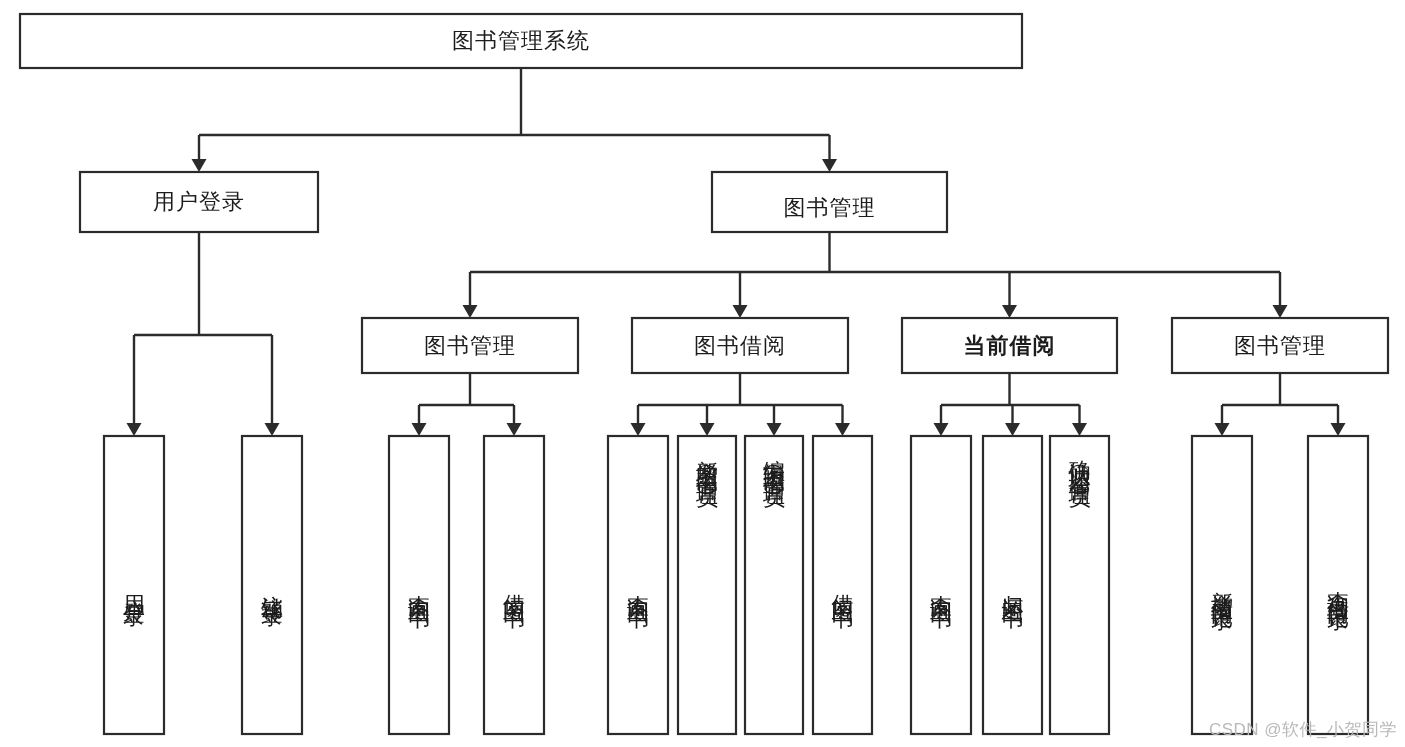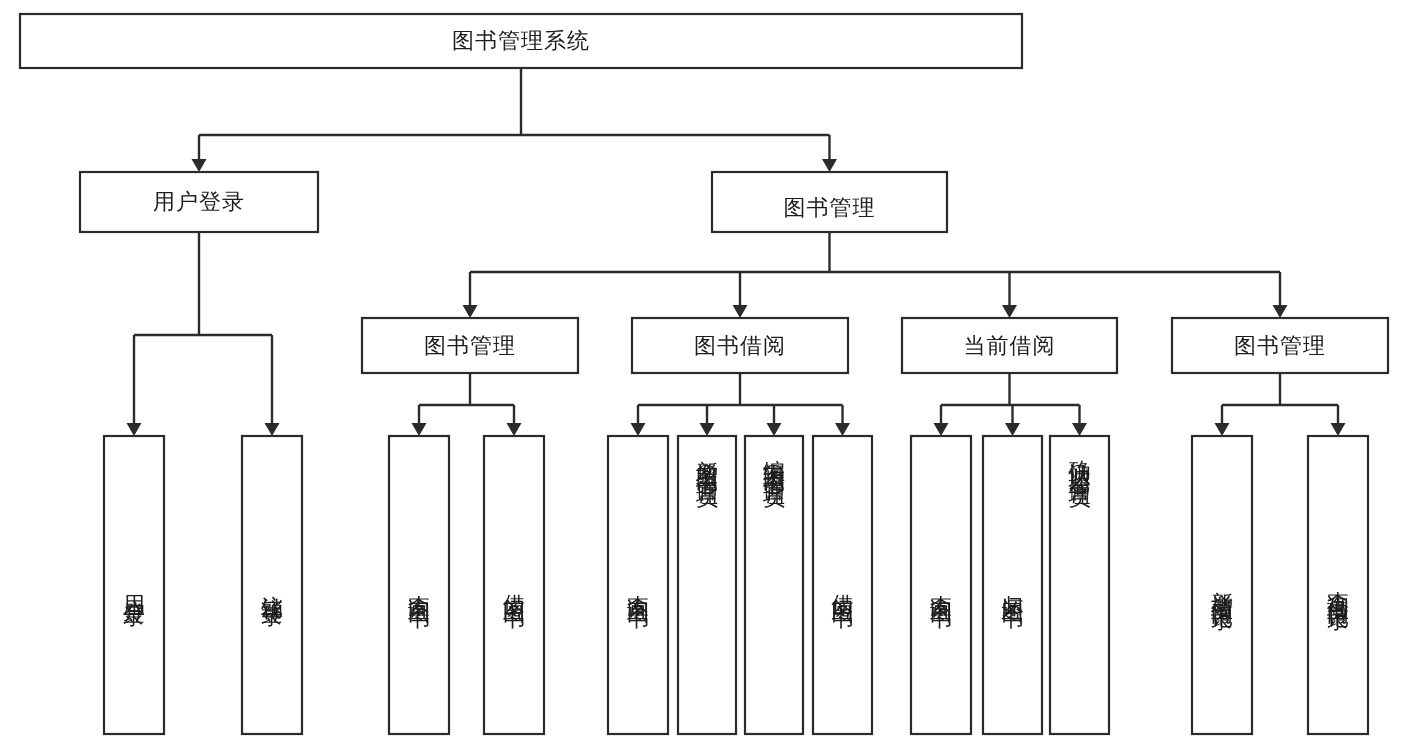--- a/index.html
+++ b/index.html
@@ -207,21 +207,21 @@
       </div>
       <div class="vlabel-wrap" style="left: 678px; width: 58px; top: 436px; height: 298px; align-items: flex-start;">
         <span class="vlabel-text" style="padding-top: 6px;">新增图书（管理员）</span>
       </div>
       <div class="vlabel-wrap" style="left: 745px; width: 58px; top: 436px; height: 298px; align-items: flex-start;">
         <span class="vlabel-text" style="padding-top: 6px;">编辑图书（管理员）</span>
       </div>
       <div class="vlabel-wrap" style="left: 813px; width: 59px; top: 436px; height: 298px; align-items: center;">
         <span class="vlabel-text">借阅图书</span>
       </div>
-      <div class="hlabel-wrap" style="left: 902px; width: 215px; top: 318px; height: 55px;">
+      <div class="hlabel-wrap" style="left: 902px; width: 215px; top: 318px; height: 55px; font-weight: bold;">
         <span class="hlabel-text">当前借阅</span>
       </div>
       <div class="vlabel-wrap" style="left: 911px; width: 60px; top: 436px; height: 298px; align-items: center;">
         <span class="vlabel-text">查询图书</span>
       </div>
       <div class="vlabel-wrap" style="left: 983px; width: 59px; top: 436px; height: 298px; align-items: center;">
         <span class="vlabel-text">归还图书</span>
       </div>
       <div class="vlabel-wrap" style="left: 1050px; width: 59px; top: 436px; height: 298px; align-items: flex-start;">
         <span class="vlabel-text" style="padding-top: 6px;">确认归还（管理员）</span>
@@ -230,14 +230,15 @@
         <span class="hlabel-text">图书管理</span>
       </div>
       <div class="vlabel-wrap" style="left: 1192px; width: 60px; top: 436px; height: 298px; align-items: center;">
         <span class="vlabel-text">新增借阅记录</span>
       </div>
       <div class="vlabel-wrap" style="left: 1308px; width: 60px; top: 436px; height: 298px; align-items: center;">
         <span class="vlabel-text">查询借阅记录</span>
       </div>
     </div>
 
+  <div id="watermark">CSDN @软件_小贺同学</div>
 
 </div>
 
 </body></html>

